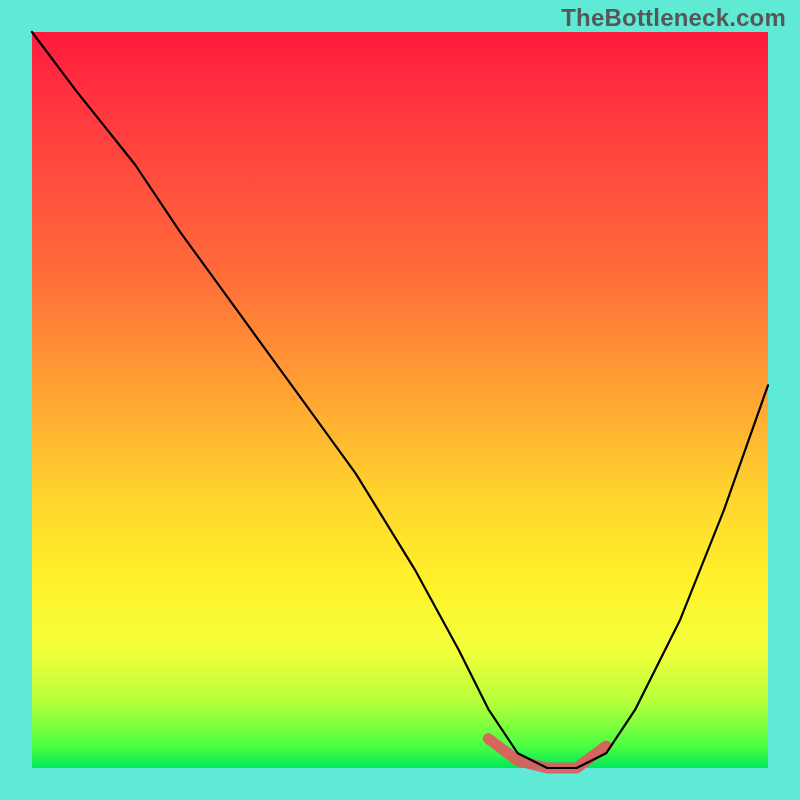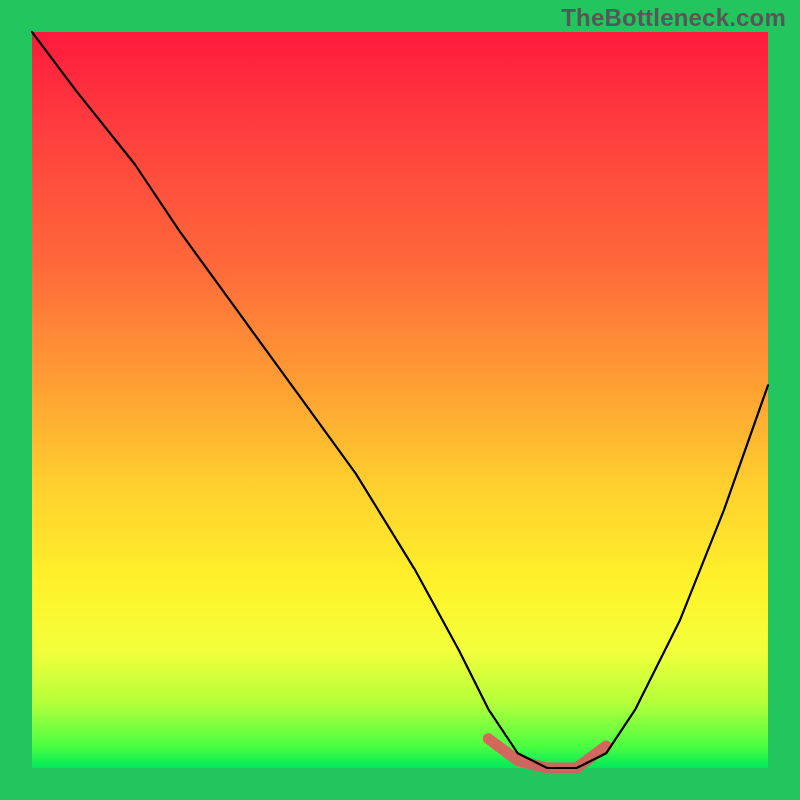--- a/index.html
+++ b/index.html
@@ -8,21 +8,21 @@
     width: 800px;
     height: 800px;
     background: #000;
     overflow: hidden;
     font-family: Arial, Helvetica, sans-serif;
   }
   .frame {
     position: relative;
     width: 800px;
     height: 800px;
-    background: #22c55e;
+    background: #5eead4;
   }
   .watermark {
     position: absolute;
     top: 4px;
     right: 14px;
     font-size: 24px;
     font-weight: 600;
     color: #575757;
     letter-spacing: 0.2px;
     z-index: 5;

